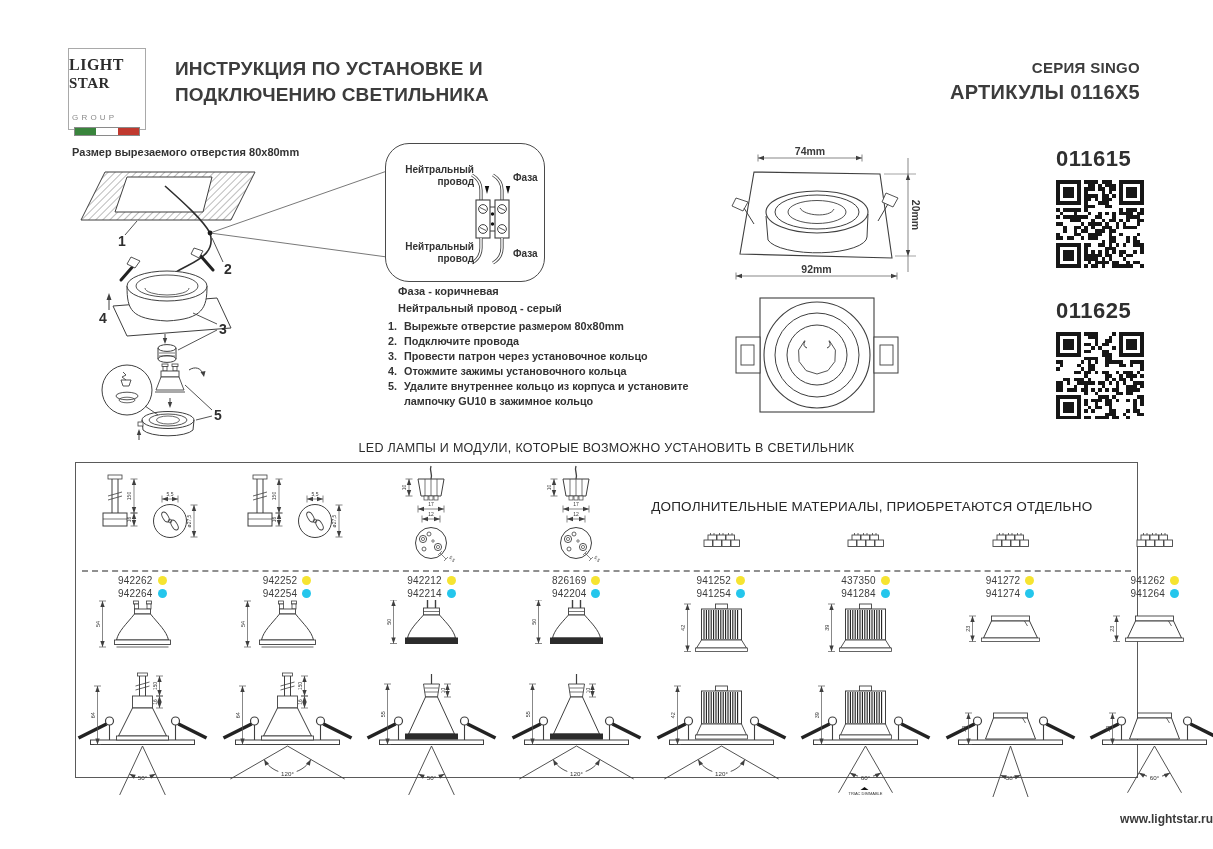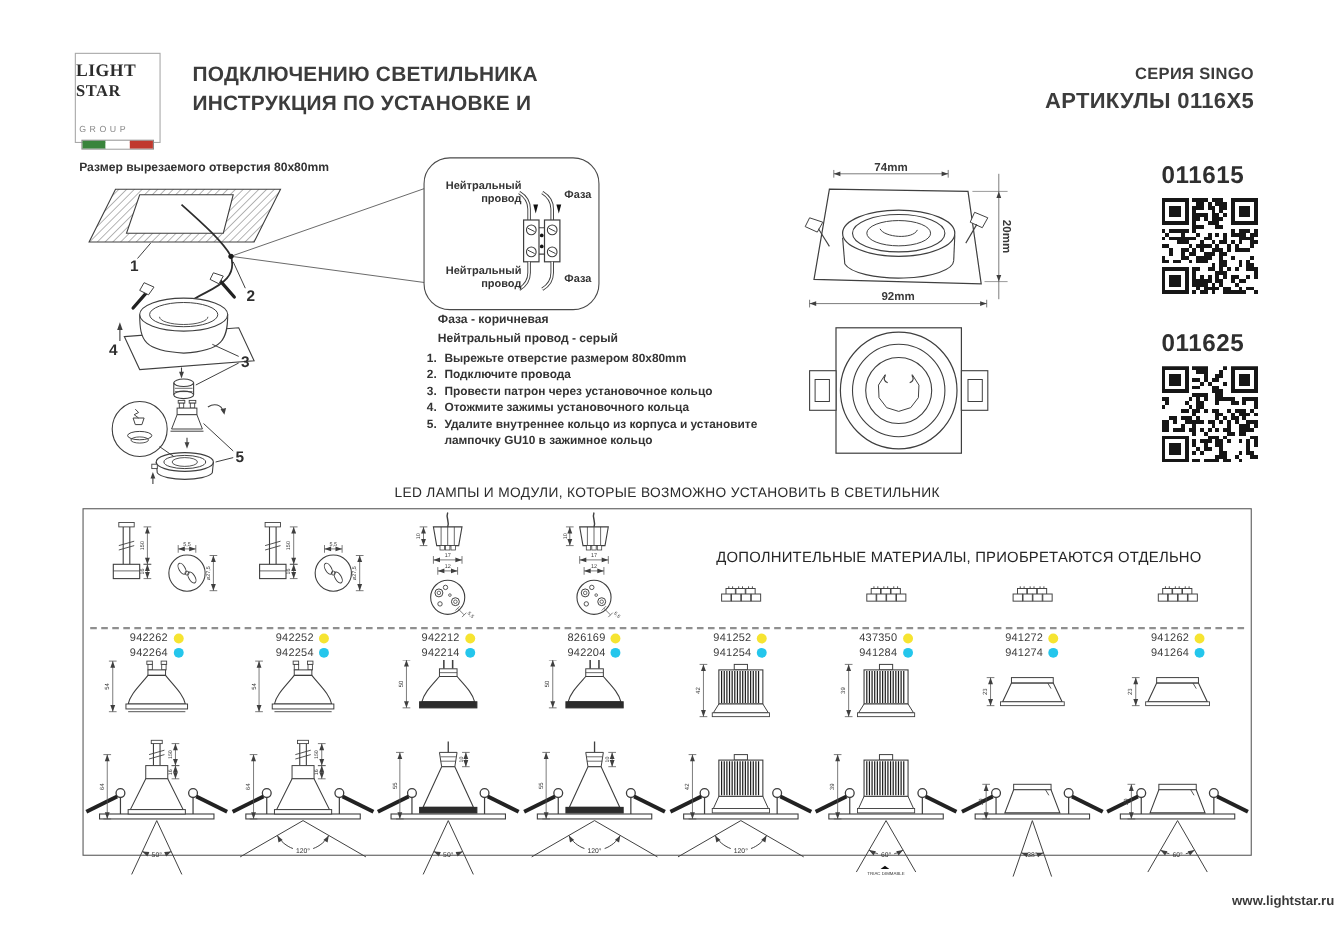--- a/index.html
+++ b/index.html
@@ -35,21 +35,21 @@
   .dims-svg{position:absolute;left:720px;top:138px;}
   .products{position:absolute;left:1056px;top:146px;}
   .prod{margin-bottom:26px;}
   .pcode{font-size:22px;font-weight:bold;color:#2f2f2f;letter-spacing:.5px;margin-bottom:8px;}
   
   .section-title{position:absolute;top:441px;left:0;width:100%;text-align:center;font-size:12.5px;
                  color:#2b2b2b;letter-spacing:.3px;}
   .ltable{position:absolute;left:75px;top:462px;width:1063px;height:316px;border:1px solid #5a5a5a;box-sizing:border-box;}
   .add-title{position:absolute;left:50%;top:36px;width:50%;text-align:center;font-size:13.5px;color:#262626;letter-spacing:.2px;}
   .dashed{position:absolute;left:6px;right:6px;top:107px;border-top:2px dashed #8f8f8f;}
-  .cols{position:absolute;left:0;top:0;width:100%;height:100%;display:flex;}
+  .cols{position:absolute;left:0;top:0;width:100%;height:100%;display:flex;gap:12px;}
   .col{position:relative;flex:0 0 12.5%;height:334px;}
   .tsvg{position:absolute;left:0;top:0;}
   .bsvg{position:absolute;left:0;top:137px;}
   .arts-list{position:absolute;top:111px;left:0;right:0;display:flex;flex-direction:column;align-items:center;}
   .arow{display:flex;align-items:center;height:13px;}
   .acode{font-size:10px;color:#3c3c3c;letter-spacing:.2px;}
   .adot{width:9px;height:9px;border-radius:50%;margin-left:5px;}
   .footer{position:absolute;top:812px;left:0;width:100%;text-align:right;font-size:12px;font-weight:bold;color:#3a3a3a;}
 </style>
 </head>
@@ -61,22 +61,22 @@
     <div class="l1">LIGHT</div>
     <div class="l2">STAR</div>
     <div class="l3">GROUP</div>
     <div class="flag">
       <span id="fg" style="background: rgb(57, 132, 60);"></span>
       <span id="fw" style="background: rgb(255, 255, 255);"></span>
       <span id="fr" style="background: rgb(192, 57, 47);"></span>
     </div>
   </div>
   <div class="title">
+    <div>ИНСТРУКЦИЯ ПО УСТАНОВКЕ И</div>
     <div>ПОДКЛЮЧЕНИЮ СВЕТИЛЬНИКА</div>
-    <div>ИНСТРУКЦИЯ ПО УСТАНОВКЕ И</div>
   </div>
   <div class="hdr-right">
     <div class="series">СЕРИЯ SINGO</div>
     <div class="arts">АРТИКУЛЫ 0116X5</div>
   </div>
 
   <div class="cutout-note">Размер вырезаемого отверстия 80x80mm</div>
 
   <svg class="install-svg" width="340" height="285" viewBox="0 0 340 285">
     <defs>

